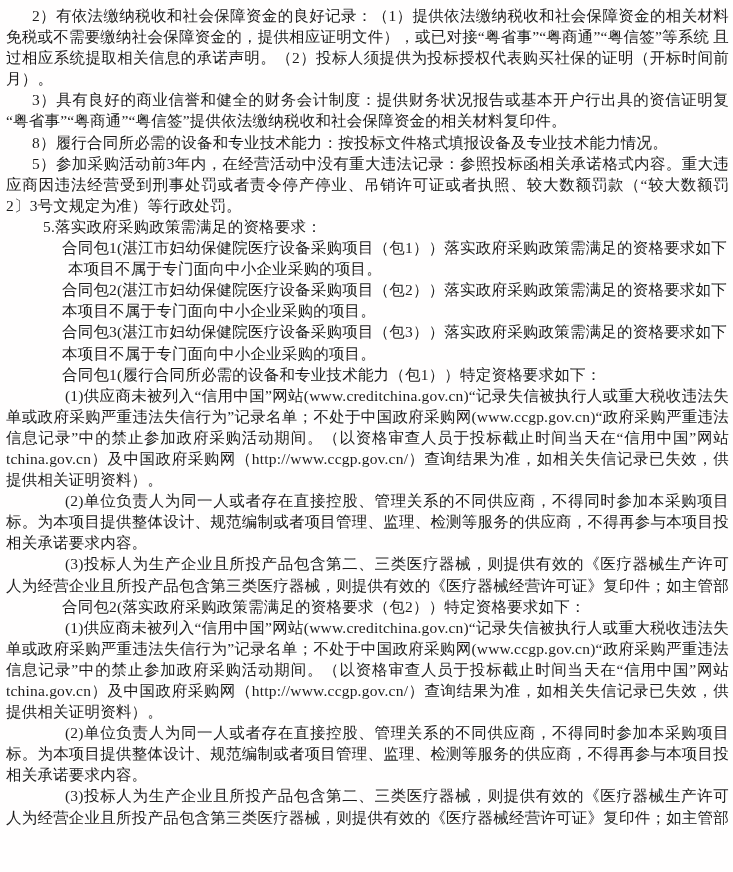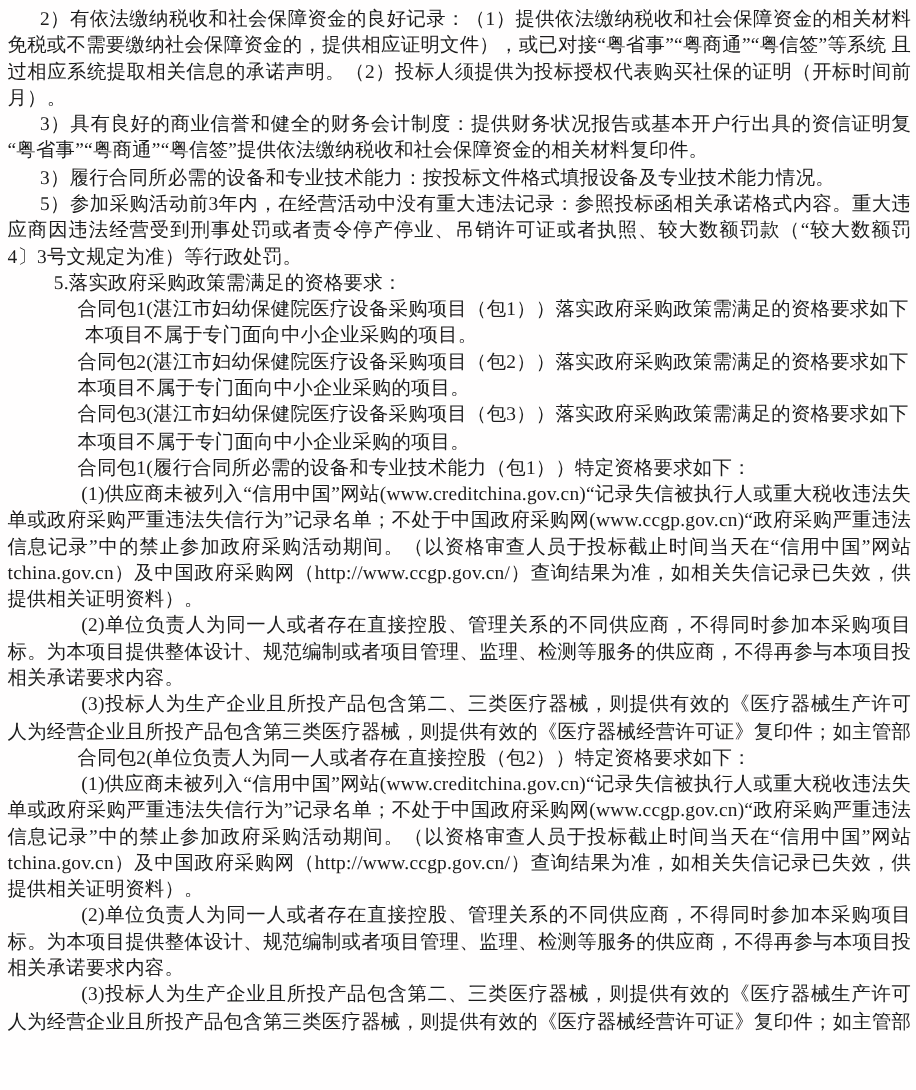--- a/index.html
+++ b/index.html
@@ -47,43 +47,43 @@
 <body>
 
 <div class="page">
   <div>
       <div class="line ind-num just">2）有依法缴纳税收和社会保障资金的良好记录：（1）提供依法缴纳税收和社会保障资金的相关材料复印件（若依法</div>
       <div class="line ind-cont just">免税或不需要缴纳社会保障资金的，提供相应证明文件），或已对接“粤省事”“粤商通”“粤信签”等系统 且可以通</div>
       <div class="line ind-cont just">过相应系统提取相关信息的承诺声明。（2）投标人须提供为投标授权代表购买社保的证明（开标时间前四个月任意三个</div>
       <div class="line ind-cont">月）。</div>
       <div class="line ind-num just">3）具有良好的商业信誉和健全的财务会计制度：提供财务状况报告或基本开户行出具的资信证明复印件，或已对接</div>
       <div class="line ind-cont">“粤省事”“粤商通”“粤信签”提供依法缴纳税收和社会保障资金的相关材料复印件。</div>
-      <div class="line ind-num">3）履行合同所必需的设备和专业技术能力：按投标文件格式填报设备及专业技术能力情况。</div>
+      <div class="line ind-num">8）履行合同所必需的设备和专业技术能力：按投标文件格式填报设备及专业技术能力情况。</div>
       <div class="line ind-num just">5）参加采购活动前3年内，在经营活动中没有重大违法记录：参照投标函相关承诺格式内容。重大违法记录，是指供</div>
       <div class="line ind-cont just">应商因违法经营受到刑事处罚或者责令停产停业、吊销许可证或者执照、较大数额罚款（“较大数额罚款”以财库〔202</div>
-      <div class="line ind-cont">4〕3号文规定为准）等行政处罚。</div>
+      <div class="line ind-cont">2〕3号文规定为准）等行政处罚。</div>
       <div class="line ind-sec">5.落实政府采购政策需满足的资格要求：</div>
       <div class="line ind-pkg">合同包1(湛江市妇幼保健院医疗设备采购项目（包1））落实政府采购政策需满足的资格要求如下：</div>
       <div class="line ind-n1">本项目不属于专门面向中小企业采购的项目。</div>
       <div class="line ind-pkg">合同包2(湛江市妇幼保健院医疗设备采购项目（包2））落实政府采购政策需满足的资格要求如下：</div>
       <div class="line ind-n2">本项目不属于专门面向中小企业采购的项目。</div>
       <div class="line ind-pkg">合同包3(湛江市妇幼保健院医疗设备采购项目（包3））落实政府采购政策需满足的资格要求如下：</div>
       <div class="line ind-n2">本项目不属于专门面向中小企业采购的项目。</div>
       <div class="line ind-pkg">合同包1(履行合同所必需的设备和专业技术能力（包1））特定资格要求如下：</div>
       <div class="line ind-item just">(1)供应商未被列入“信用中国”网站(www.creditchina.gov.cn)“记录失信被执行人或重大税收违法失信主体名</div>
       <div class="line ind-cont just">单或政府采购严重违法失信行为”记录名单；不处于中国政府采购网(www.ccgp.gov.cn)“政府采购严重违法失信行为</div>
       <div class="line ind-cont just">信息记录”中的禁止参加政府采购活动期间。（以资格审查人员于投标截止时间当天在“信用中国”网站（www.credi</div>
       <div class="line ind-cont just">tchina.gov.cn）及中国政府采购网（http://www.ccgp.gov.cn/）查询结果为准，如相关失信记录已失效，供应商需</div>
       <div class="line ind-cont">提供相关证明资料）。</div>
       <div class="line ind-item just">(2)单位负责人为同一人或者存在直接控股、管理关系的不同供应商，不得同时参加本采购项目（或采购包）投</div>
       <div class="line ind-cont just">标。为本项目提供整体设计、规范编制或者项目管理、监理、检测等服务的供应商，不得再参与本项目投标。投标函</div>
       <div class="line ind-cont">相关承诺要求内容。</div>
       <div class="line ind-item just">(3)投标人为生产企业且所投产品包含第二、三类医疗器械，则提供有效的《医疗器械生产许可证》复印件；投标</div>
       <div class="line ind-cont just">人为经营企业且所投产品包含第三类医疗器械，则提供有效的《医疗器械经营许可证》复印件；如主管部门另有规</div>
-      <div class="line ind-pkg">合同包2(单位负责人为同一人或者存在直接控股（包2））特定资格要求如下：</div>
+      <div class="line ind-pkg">合同包2(落实政府采购政策需满足的资格要求（包2））特定资格要求如下：</div>
       <div class="line ind-item just">(1)供应商未被列入“信用中国”网站(www.creditchina.gov.cn)“记录失信被执行人或重大税收违法失信主体名</div>
       <div class="line ind-cont just">单或政府采购严重违法失信行为”记录名单；不处于中国政府采购网(www.ccgp.gov.cn)“政府采购严重违法失信行为</div>
       <div class="line ind-cont just">信息记录”中的禁止参加政府采购活动期间。（以资格审查人员于投标截止时间当天在“信用中国”网站（www.credi</div>
       <div class="line ind-cont just">tchina.gov.cn）及中国政府采购网（http://www.ccgp.gov.cn/）查询结果为准，如相关失信记录已失效，供应商需</div>
       <div class="line ind-cont">提供相关证明资料）。</div>
       <div class="line ind-item just">(2)单位负责人为同一人或者存在直接控股、管理关系的不同供应商，不得同时参加本采购项目（或采购包）投</div>
       <div class="line ind-cont just">标。为本项目提供整体设计、规范编制或者项目管理、监理、检测等服务的供应商，不得再参与本项目投标。投标函</div>
       <div class="line ind-cont">相关承诺要求内容。</div>
       <div class="line ind-item just">(3)投标人为生产企业且所投产品包含第二、三类医疗器械，则提供有效的《医疗器械生产许可证》复印件；投标</div>
       <div class="line ind-cont just">人为经营企业且所投产品包含第三类医疗器械，则提供有效的《医疗器械经营许可证》复印件；如主管部门另有规</div>

